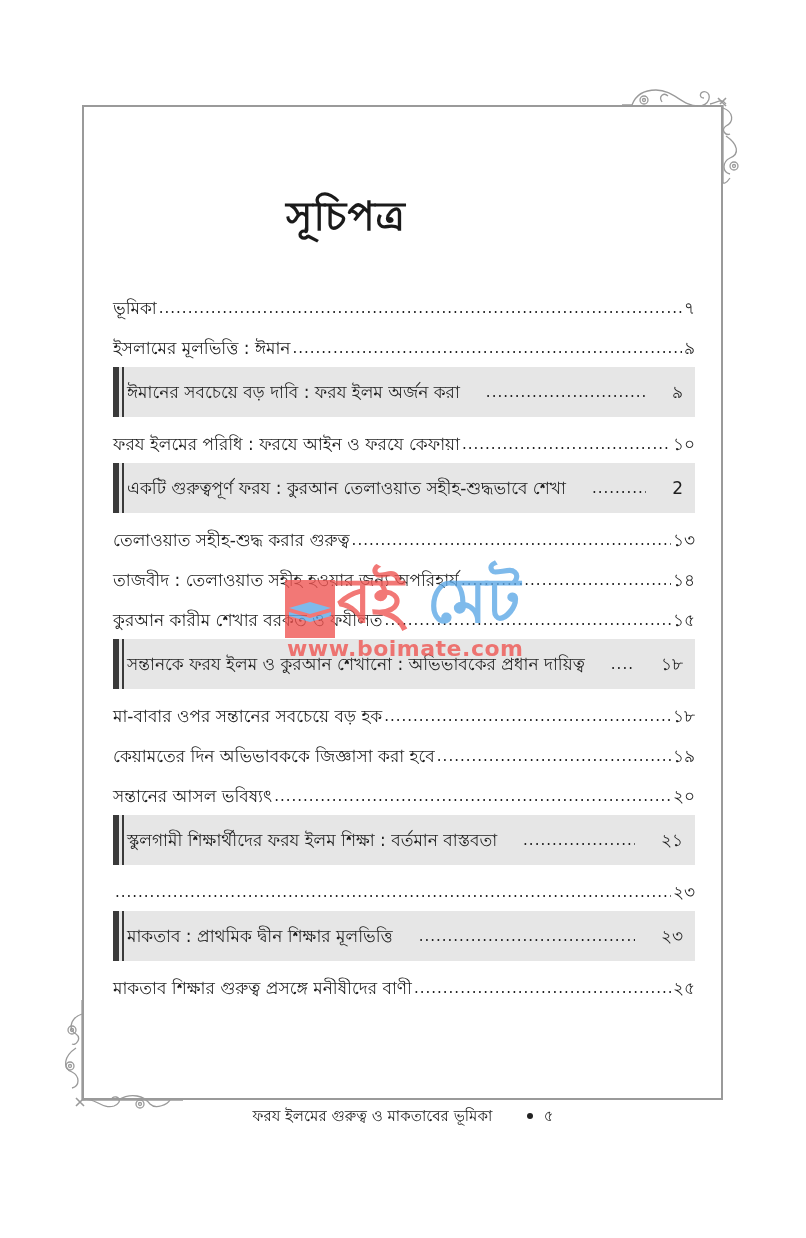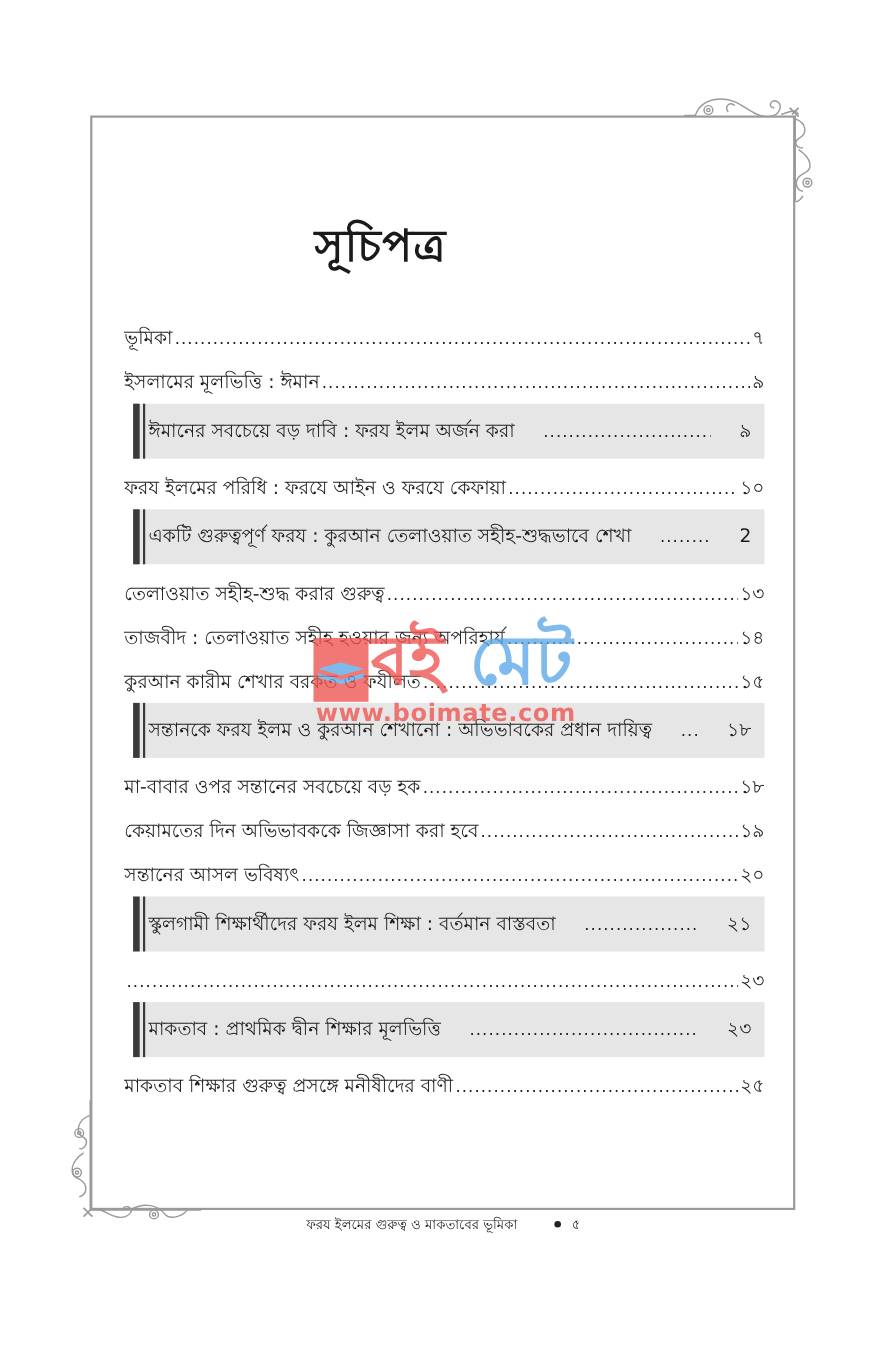--- a/index.html
+++ b/index.html
@@ -5,30 +5,30 @@
   html, body { margin: 0; padding: 0; background: #ffffff; }
   body { width: 806px; height: 1238px; position: relative; overflow: hidden;
          font-family: "DejaVu Sans", "Liberation Sans", sans-serif; color: #1e1e1e; }
 
   .page-frame { position: absolute; left: 82px; top: 105px; width: 641px; height: 995px;
                 border: 2px solid #9a9a9a; box-sizing: border-box; }
 
   .ornament { position: absolute; }
   .ornament svg { display: block; }
 
-  .title { position: absolute; left: 0; width: 692px; top: 192px; text-align: center;
+  .title { position: absolute; left: 0; width: 692px; top: 185px; text-align: center;
            font-size: 40px; font-weight: bold; color: #1a1a1a; letter-spacing: 1px;
            font-family: Liberation Mono, monospace; }
 
   .toc { position: absolute; left: 113px; width: 582px; top: 285px; }
 
   .toc-row { position: relative; display: flex; align-items: flex-end; height: 40px;
              font-size: 17px; line-height: 22px; box-sizing: border-box; padding-bottom: 6px; }
   .toc-row.section { background: #e6e6e6; height: 50px; padding-left: 14px; padding-right: 12px;
-                     margin: 2px 0 4px 8px; align-items: center; padding-bottom: 0; gap: 24px; }
+                     margin: 2px 0 4px 0; align-items: center; padding-bottom: 0; gap: 24px; }
   .toc-row.section::before { content: ""; position: absolute; left: 0; top: 0; bottom: 0;
                              width: 6px; background: #3a3a3a; }
   .toc-row.section::after { content: ""; position: absolute; left: 9px; top: 0; bottom: 0;
                             width: 2px; background: #3a3a3a; }
   .toc-title { white-space: nowrap; flex: 0 0 auto; }
   .leader { flex: 1 1 auto; overflow: hidden; white-space: nowrap; margin: 0 2px;
             color: #222; letter-spacing: 1px; font-size: 15px; }
   .leader::after { content: "....................................................................................................................................................................................................."; }
   .page-num { flex: 0 0 auto; white-space: nowrap; }
 
@@ -37,21 +37,21 @@
   .wm-book { position: absolute; left: 0; top: 8px; width: 50px; height: 58px; background: #ef5350; }
   .wm-book-icon { position: absolute; left: 4px; top: 22px; width: 42px; height: 20px; }
   .wm-boi { position: absolute; left: 52px; top: -6px; font-size: 62px; font-weight: bold;
             color: #ef5350; line-height: 70px; }
   .wm-mate { position: absolute; left: 122px; top: -6px; font-size: 62px; font-weight: bold;
              color: #5ba7e6; line-height: 70px; margin-left: 20px; }
   .wm-url { position: absolute; left: 2px; top: 64px; font-size: 22px; font-weight: bold;
             color: #ef5350; letter-spacing: 0.5px; }
 
   .footer { position: absolute; top: 1104px; left: 0; width: 806px; text-align: center;
-            font-size: 12px; color: #222; }
+            font-size: 15px; color: #222; }
   .footer .bullet { display: inline-block; width: 6px; height: 6px; border-radius: 50%;
                     background: #222; margin: 0 6px 2px 30px; vertical-align: middle; }
 </style>
 </head>
 <body>
 
 <div class="page-frame"></div>
 
 <div class="ornament" style="left:622px; top:86px;">
   <svg width="125" height="112" viewBox="0 0 125 112" fill="none" stroke="#9a9a9a" stroke-width="1.3">

